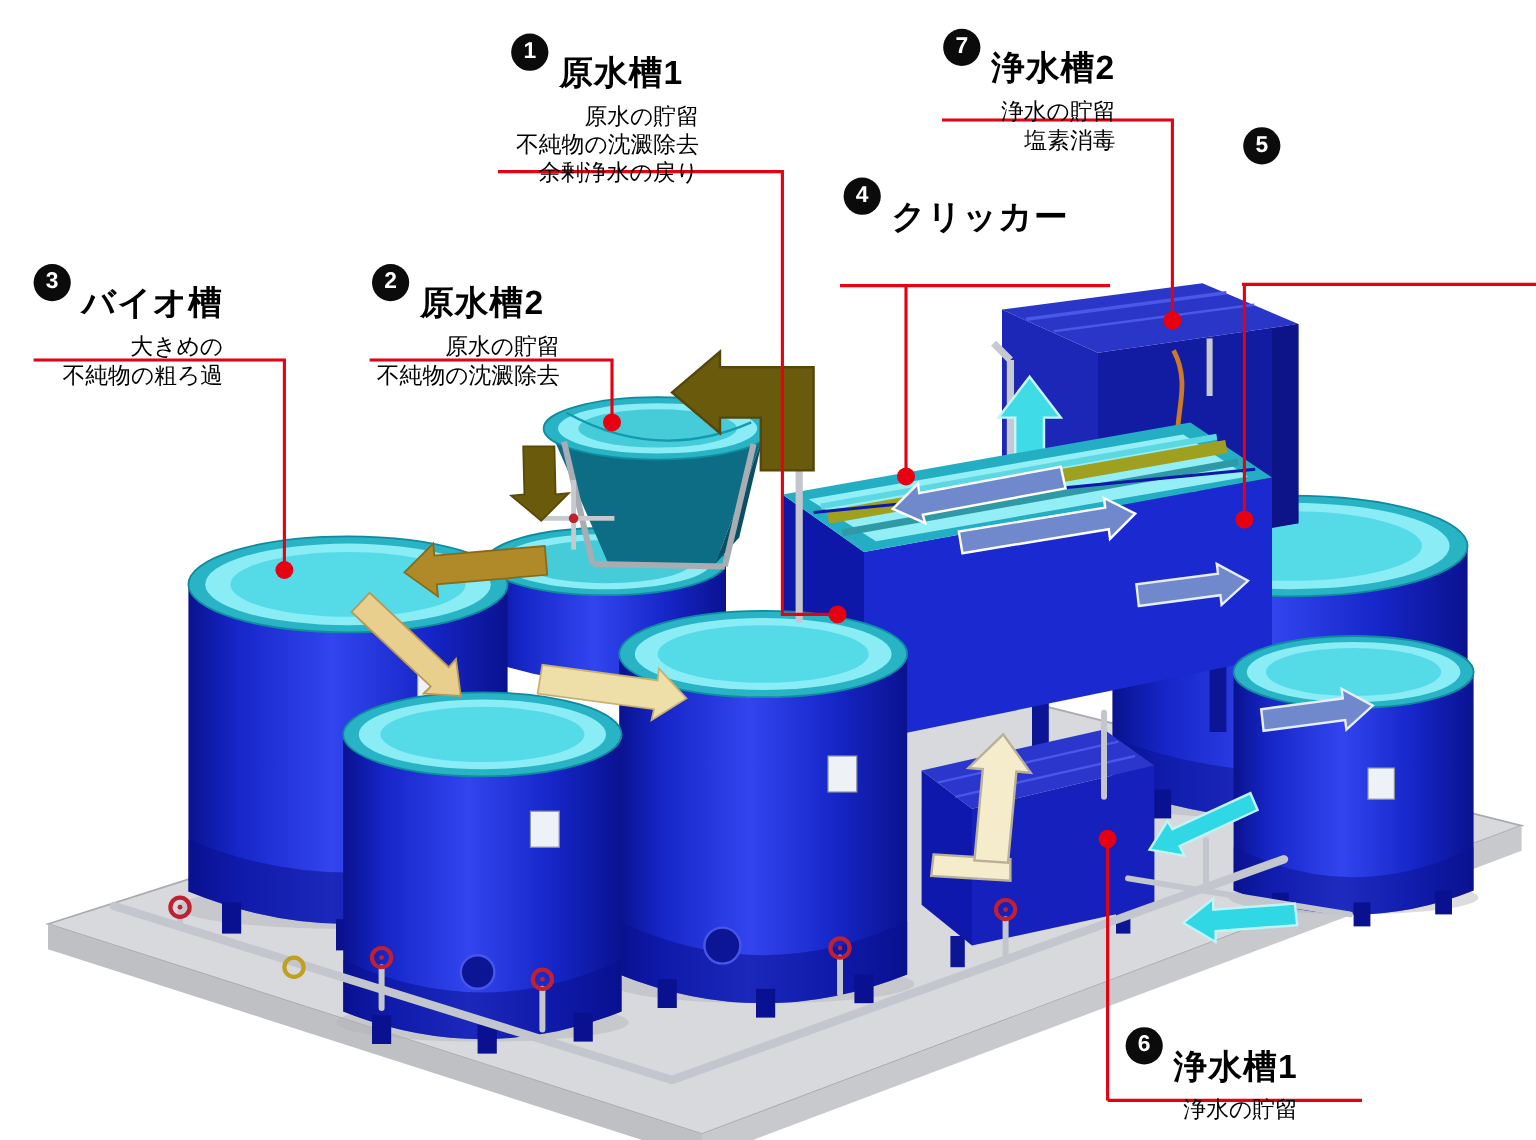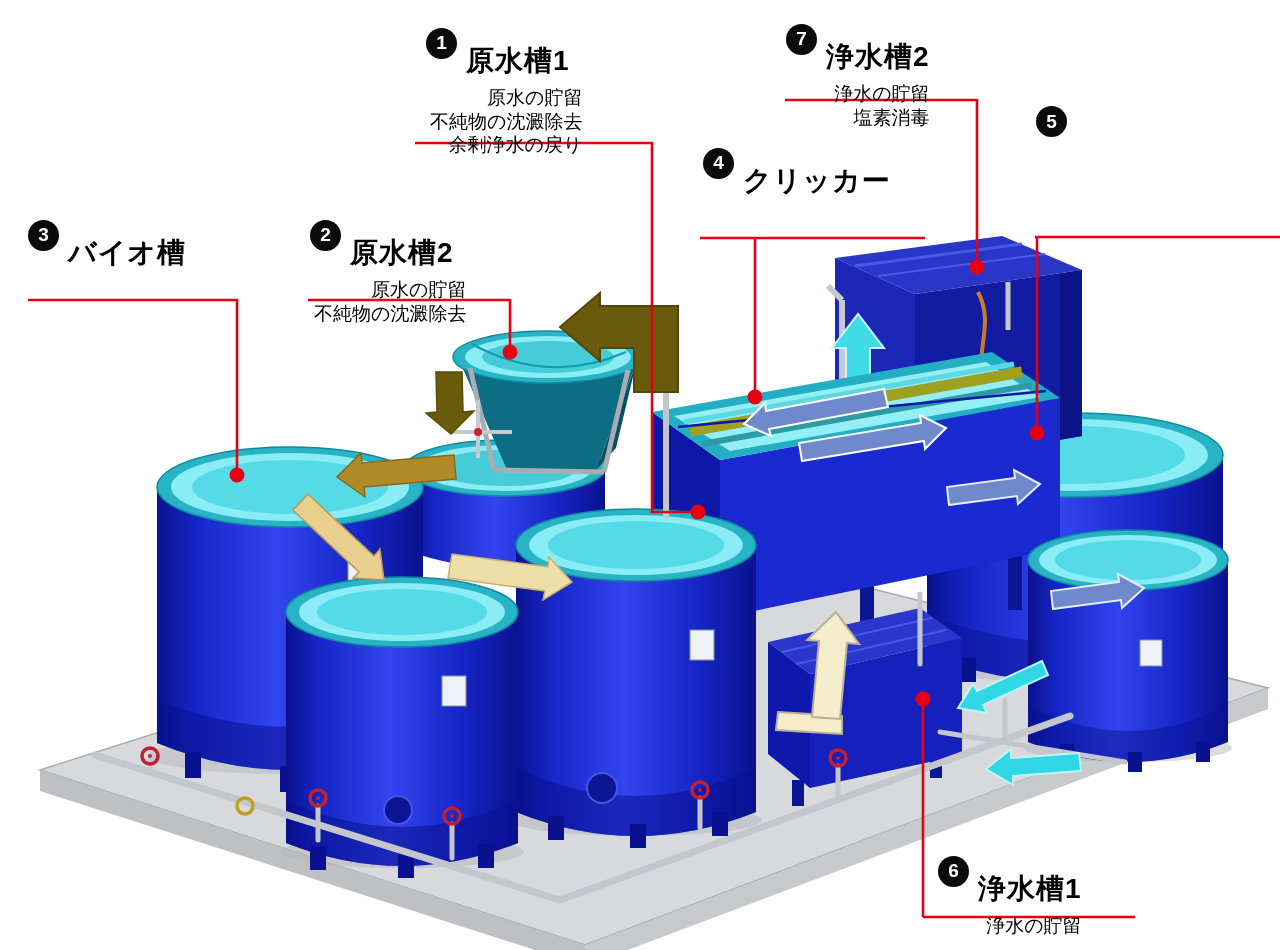--- a/index.html
+++ b/index.html
@@ -283,20 +283,22 @@
   </div>
   <div class="label-desc">原水の貯留
 不純物の沈澱除去</div>
 </div>
 
 <div class="label lab3">
   <div class="label-head">
     <span class="badge">3</span>
     <span class="label-title">バイオ槽</span>
   </div>
+  <div class="label-desc">大きめの
+不純物の粗ろ過</div>
 </div>
 
 <div class="label lab4">
   <div class="label-head">
     <span class="badge">4</span>
     <span class="label-title">クリッカー</span>
   </div>
 </div>
 
 <div class="label lab5">

